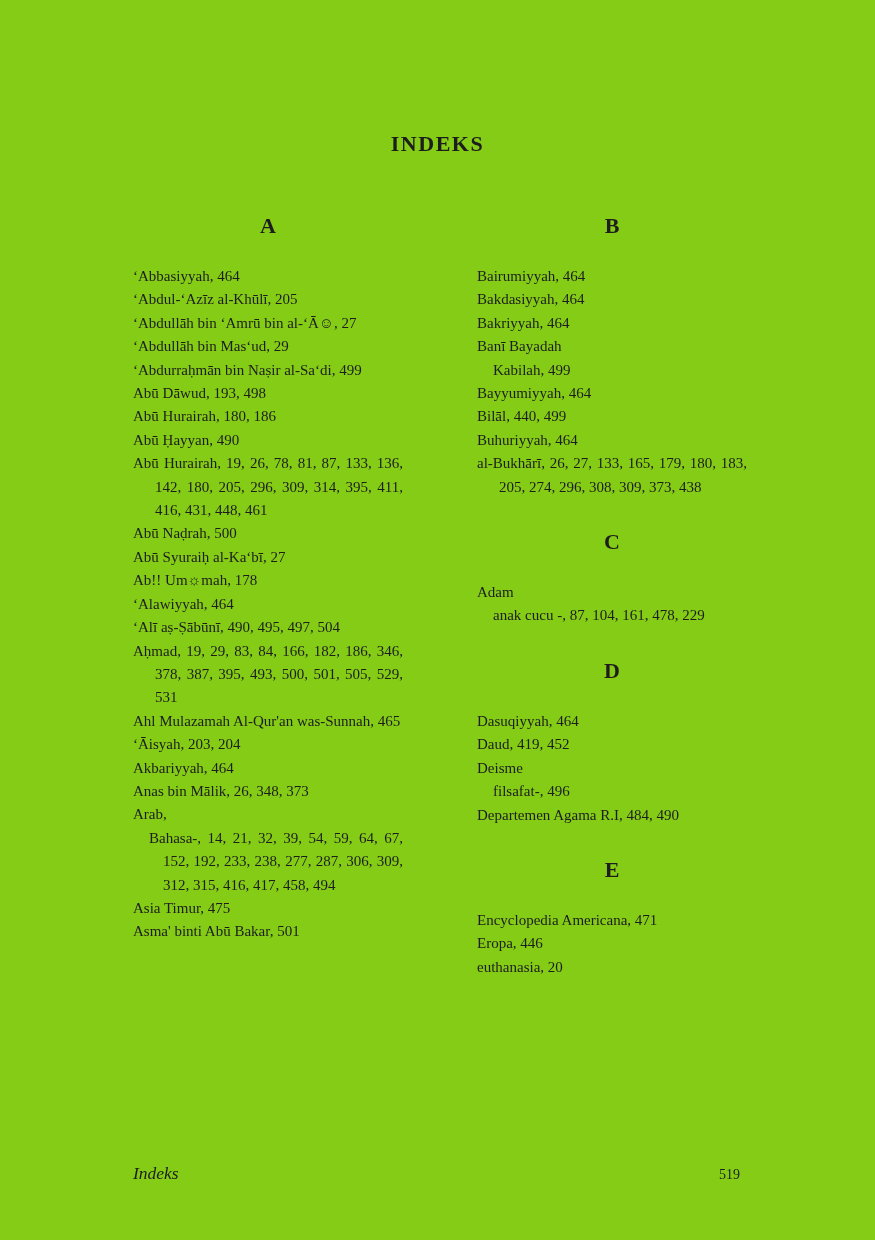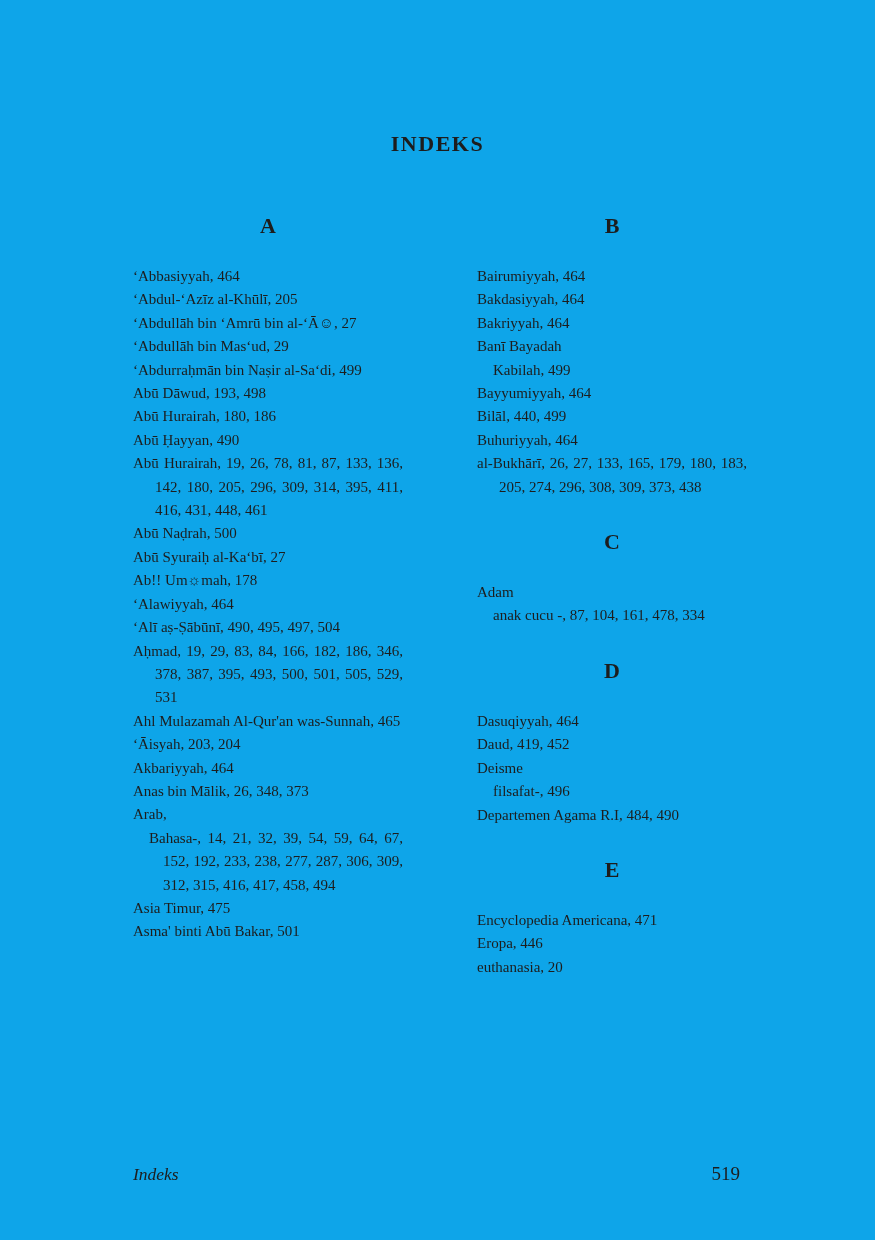--- a/index.html
+++ b/index.html
@@ -1,21 +1,21 @@
 <!DOCTYPE html>
 <html><head>
 <meta charset="utf-8">
 <style>
   * { margin: 0; padding: 0; box-sizing: border-box; }
   html, body { background: #ffffff; }
   .page {
     position: relative;
     width: 875px;
     height: 1240px;
-    background: #0ea5e9;
+    background: #84cc16;
     color: #1d1d1d;
     font-family: "Liberation Serif", "DejaVu Serif", "DejaVu Sans", serif;
     overflow: hidden;
   }
   .title {
     padding-top: 131px;
     text-align: center;
     font-size: 22px;
     font-weight: bold;
     letter-spacing: 1.5px;
@@ -50,21 +50,21 @@
   .footer {
     position: absolute;
     left: 133px;
     right: 135px;
     top: 1163px;
     display: flex;
     justify-content: space-between;
     align-items: baseline;
   }
   .footer-left { font-style: italic; font-size: 17.5px; }
-  .footer-right { font-size: 19px; }
+  .footer-right { font-size: 14px; }
 </style>
 </head>
 <body>
 
 <div class="page">
 
   <h1 class="title">INDEKS</h1>
 
   <div class="columns">
 
@@ -111,21 +111,21 @@
             <p class="entry">Bayyumiyyah, 464</p>
             <p class="entry">Bilāl, 440, 499</p>
             <p class="entry">Buhuriyyah, 464</p>
             <p class="entry">al-Bukhārī, 26, 27, 133, 165, 179, 180, 183, 205, 274, 296, 308, 309, 373, 438</p>
           </div>
       </section>
       <section class="index-section">
         <h2 class="letter">C</h2>
         <div class="entries">
             <p class="entry">Adam</p>
-            <p class="entry sub">anak cucu -, 87, 104, 161, 478, 334</p>
+            <p class="entry sub">anak cucu -, 87, 104, 161, 478, 229</p>
           </div>
       </section>
       <section class="index-section">
         <h2 class="letter">D</h2>
         <div class="entries">
             <p class="entry">Dasuqiyyah, 464</p>
             <p class="entry">Daud, 419, 452</p>
             <p class="entry">Deisme</p>
             <p class="entry sub">filsafat-, 496</p>
             <p class="entry">Departemen Agama R.I, 484, 490</p>

